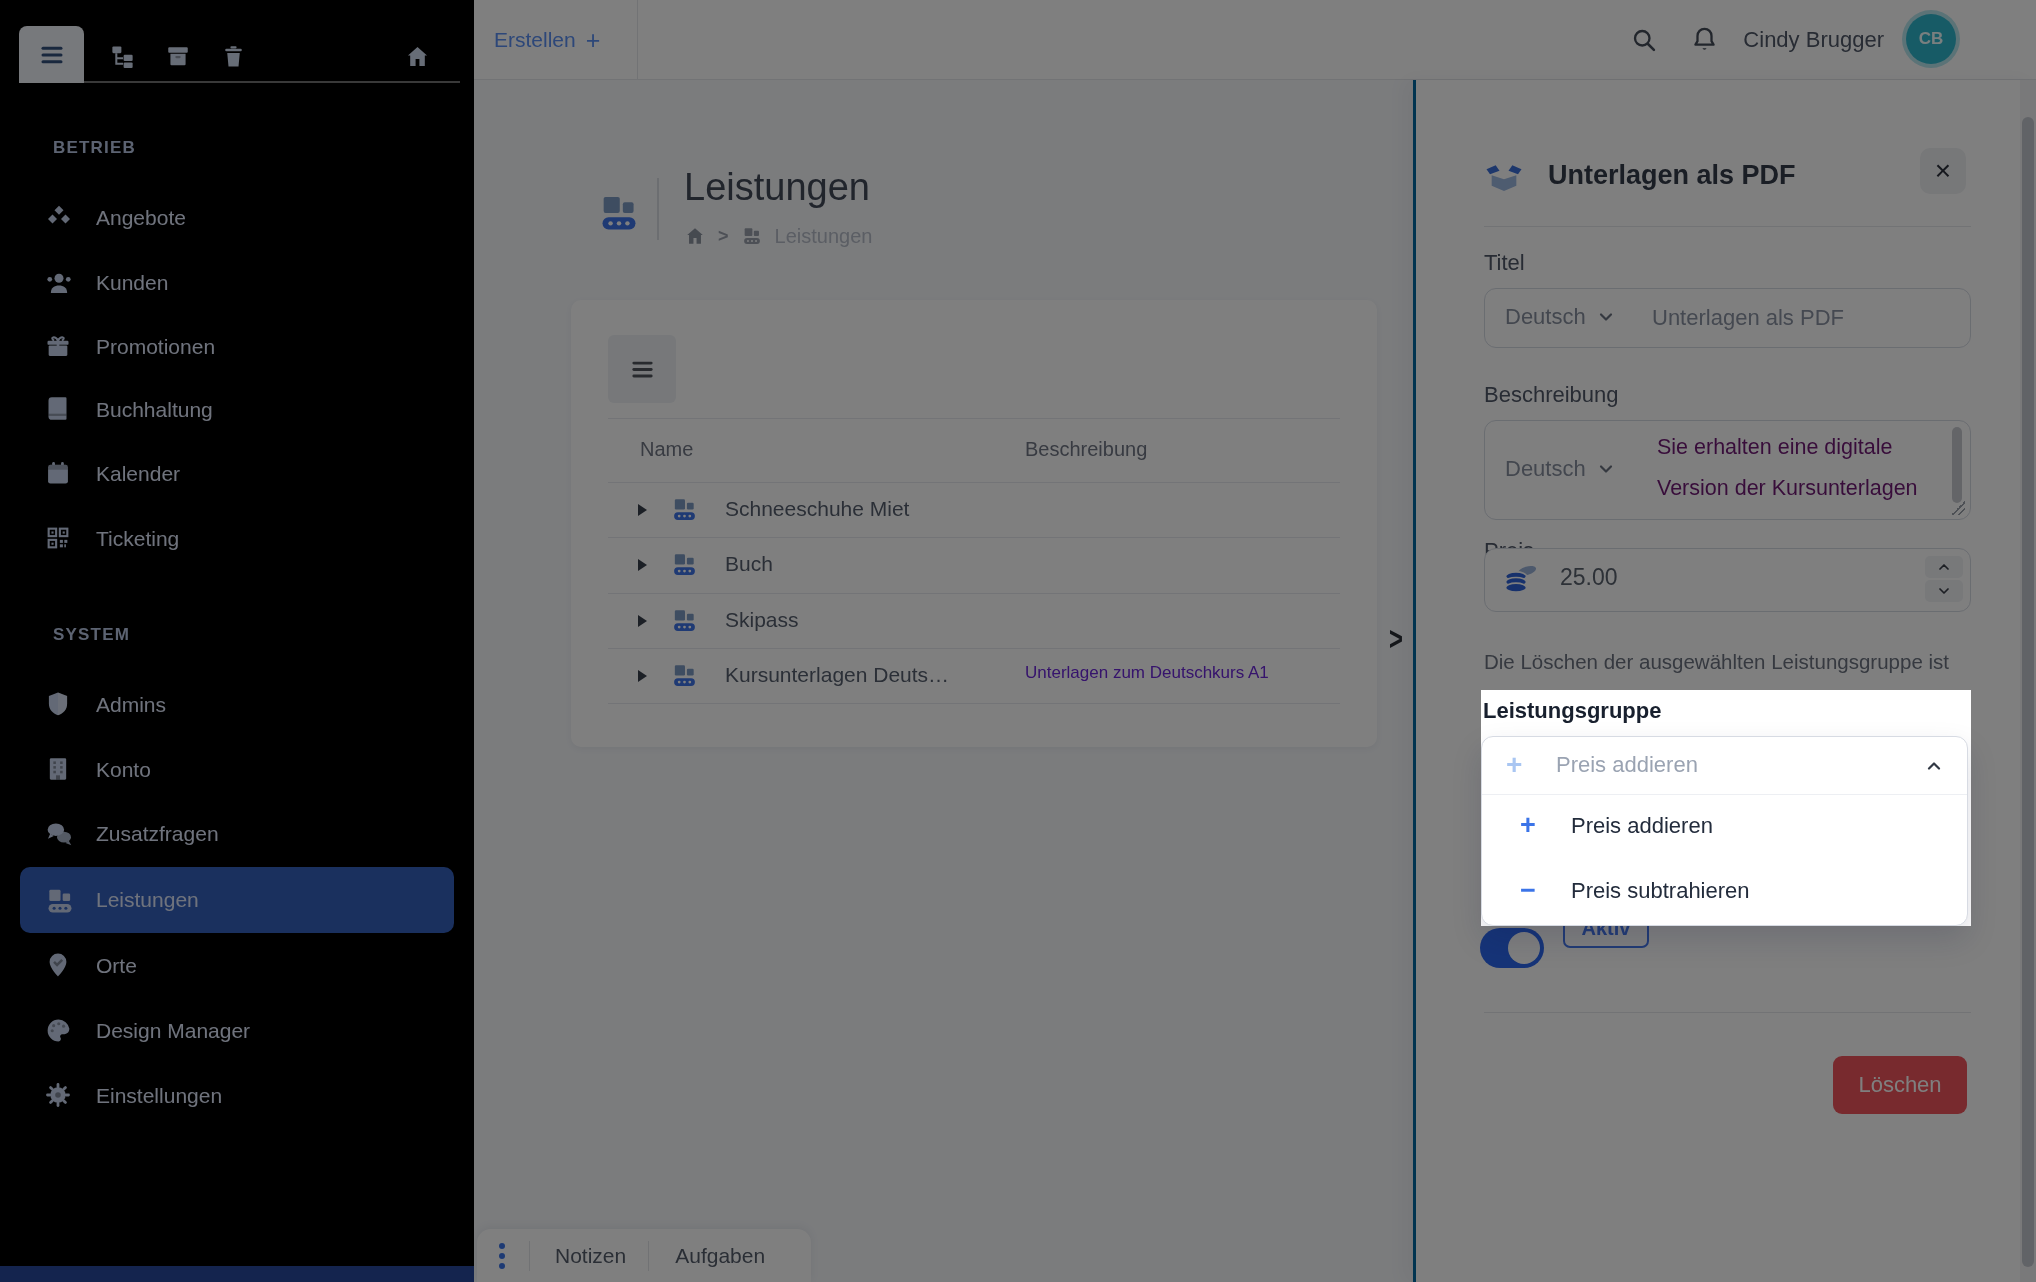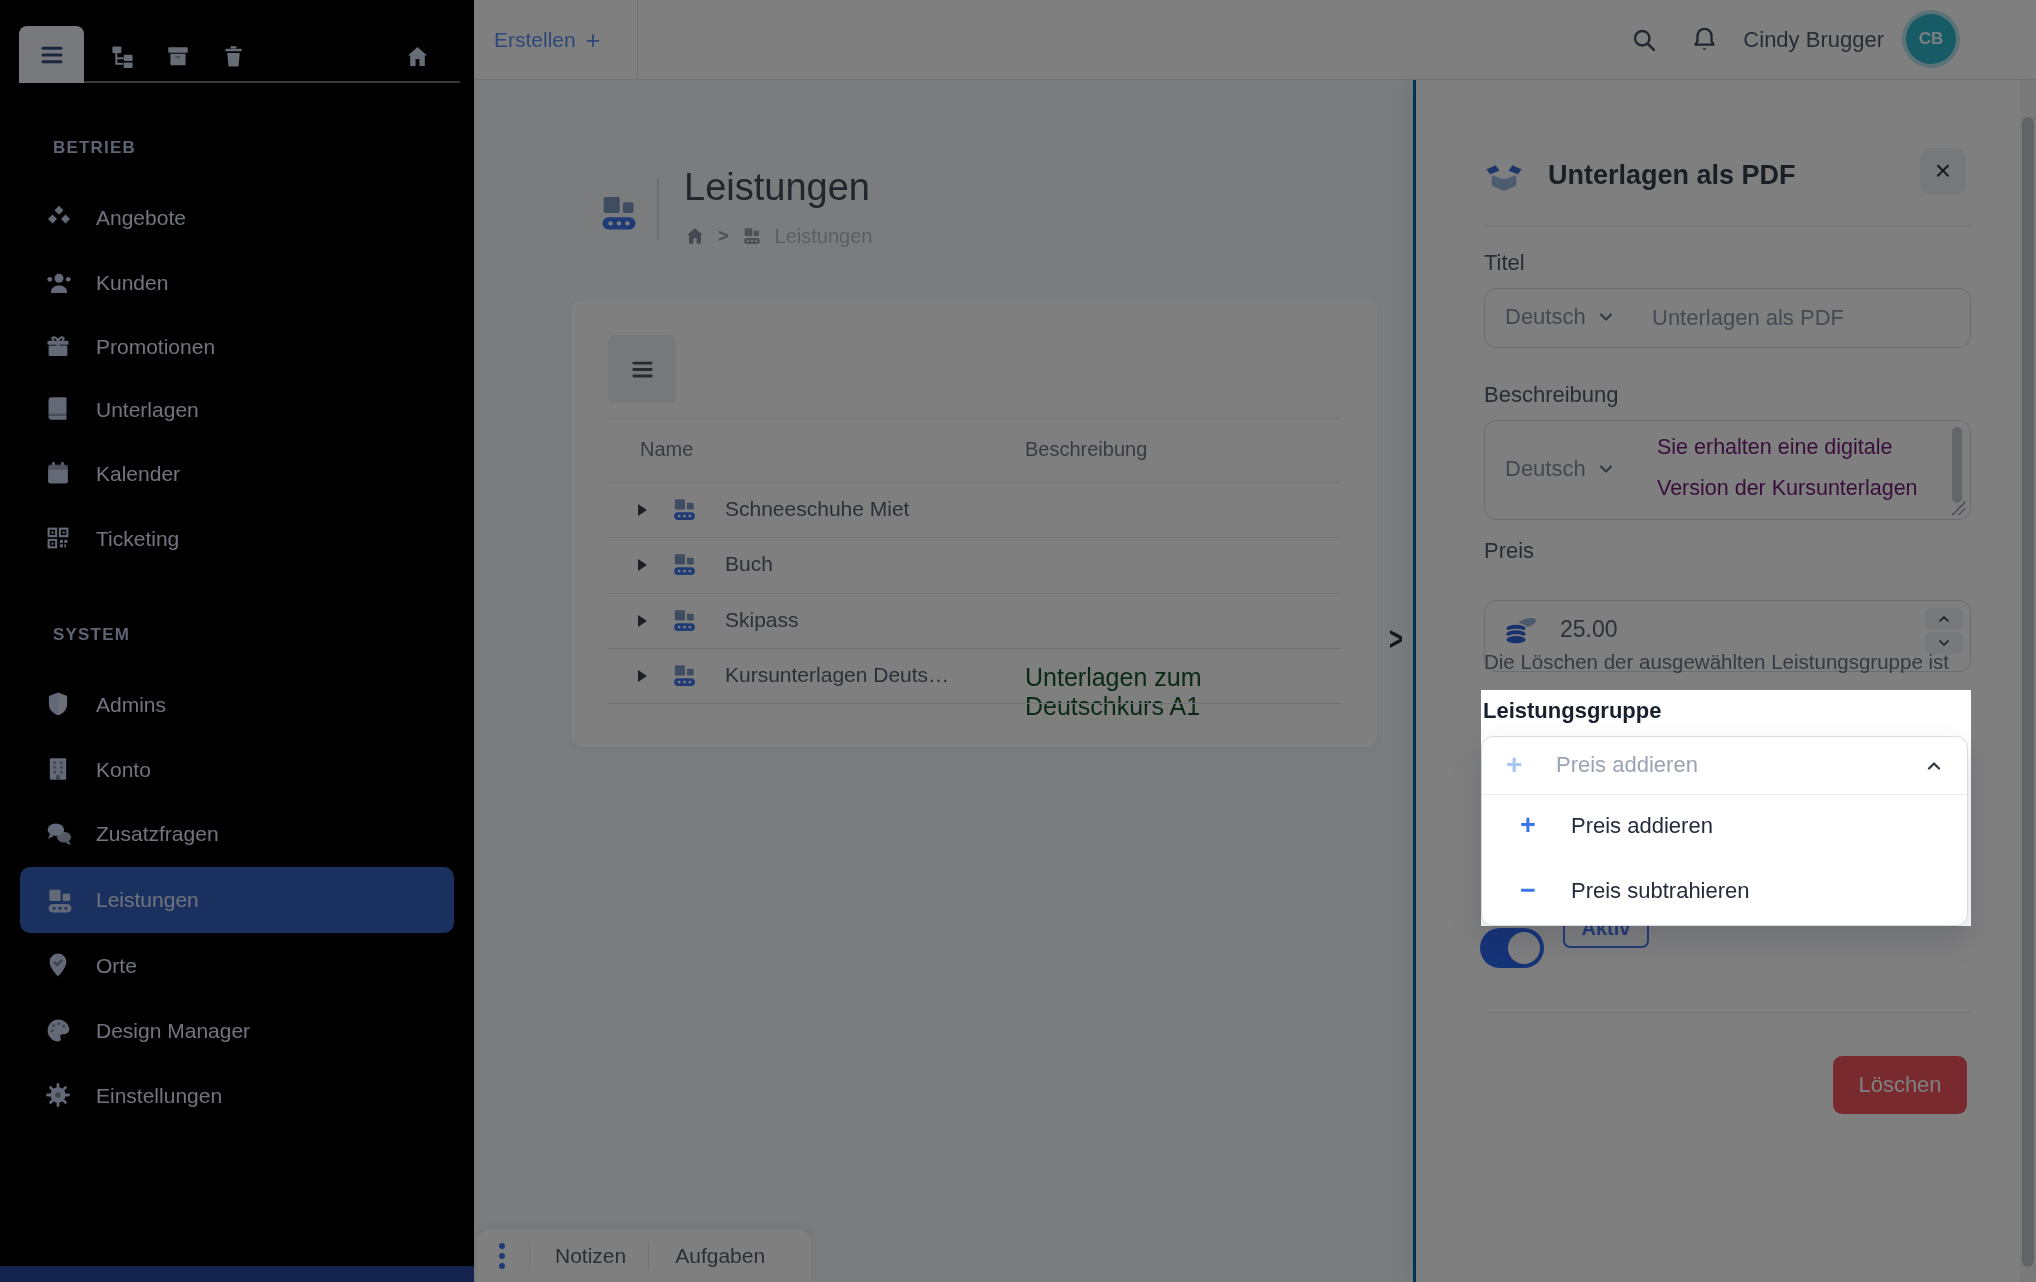--- a/index.html
+++ b/index.html
@@ -41,21 +41,21 @@
     box-shadow:0 2px 6px rgba(40,50,80,.06);}
   #filter-btn{position:absolute;left:37px;top:35px;width:68px;height:68px;background:#eef1f5;border-radius:6px;
     display:flex;align-items:center;justify-content:center;color:#50545c;cursor:pointer;}
   .t-line{position:absolute;left:37px;width:732px;height:1px;background:#e7e9ee;}
   .t-h{position:absolute;font-size:20px;color:#707684;}
   .t-row{position:absolute;left:37px;width:732px;height:55px;cursor:pointer;}
   .t-caret{position:absolute;left:30px;top:22px;width:0;height:0;border-left:9px solid #39404d;
     border-top:6px solid transparent;border-bottom:6px solid transparent;}
   .t-ic{position:absolute;left:62px;top:13px;width:29px;height:29px;}
   .t-name{position:absolute;left:117px;top:15px;font-size:21px;color:#565f6e;}
-  .t-desc{position:absolute;left:417px;top:15px;font-size:25px;color:#14532d;}
+  .t-desc{position:absolute;left:417px;top:15px;font-size:17px;color:#6d28d9;}
   #expander{position:absolute;left:1381px;top:616px;width:30px;height:44px;color:#2b2f36;font-size:34px;font-weight:bold;
     display:flex;align-items:center;justify-content:center;transform:scaleX(.7);cursor:pointer;}
   
   #bottombar{position:absolute;left:477px;top:1229px;width:334px;height:53px;background:#fff;border-radius:14px 14px 0 0;
     box-shadow:0 -2px 8px rgba(40,50,80,.08);display:flex;align-items:center;}
   #bottombar .dots{width:8px;margin-left:22px;display:flex;flex-direction:column;gap:4px;cursor:pointer;}
   #bottombar .dots i{width:6px;height:6px;border-radius:50%;background:#3b74e8;}
   #bottombar .bdiv{width:1px;height:30px;background:#e2e4e8;margin-left:22px;}
   #bottombar .btab{font-size:21px;color:#555d6b;margin-left:25px;cursor:pointer;}
   #bottombar .btab:last-child{margin-left:26px;}
@@ -323,21 +323,21 @@
           </svg>
         </span>
         <span>Promotionen</span>
       </div>
     <div class="snav" style="top:388px">
         <span class="sic">
           <svg class="ic" width="27" height="27">
             <use href="#i-book"></use>
           </svg>
         </span>
-        <span>Unterlagen</span>
+        <span>Buchhaltung</span>
       </div>
     <div class="snav" style="top:452px">
         <span class="sic">
           <svg class="ic" width="28" height="28">
             <use href="#i-calendar"></use>
           </svg>
         </span>
         <span>Kalender</span>
       </div>
     <div class="snav" style="top:517px">
@@ -565,21 +565,21 @@
       <div id="desc-lines">
         <div>Sie erhalten eine digitale</div>
         <div>Version der Kursunterlagen</div>
         <div>als PDF</div>
       </div>
       <div id="desc-scroll"></div>
       <div id="desc-resize"></div>
     </div>
 
     <div class="p-label" style="top:458px">Preis</div>
-    <div class="p-input" style="top:520px;height:72px">
+    <div class="p-input" style="top:468px;height:64px">
       <span class="p-abs" style="left:16px;top:10px;--c1:#2f63d8;--c2:#9bb2d8">
           <svg class="ic" width="40" height="40">
             <use href="#i-coins"></use>
           </svg>
         </span>
       <span class="p-val" style="left:75px;top:15px;font-size:23px;color:#5a626e">25.00</span>
       <span class="spin" style="top:7px">
           <svg class="ic" width="18" height="16">
             <use href="#i-chev-up"></use>
           </svg>

